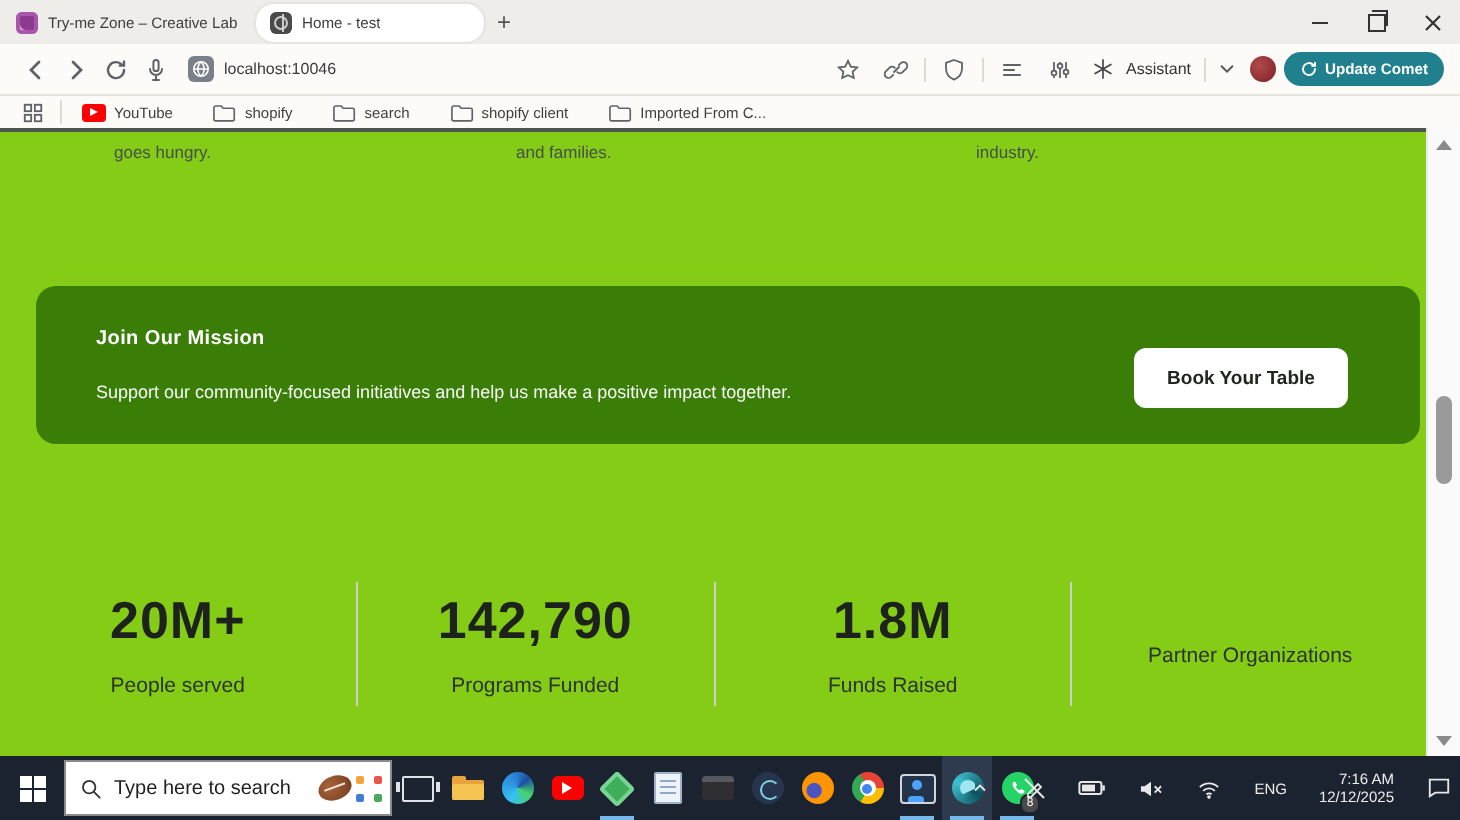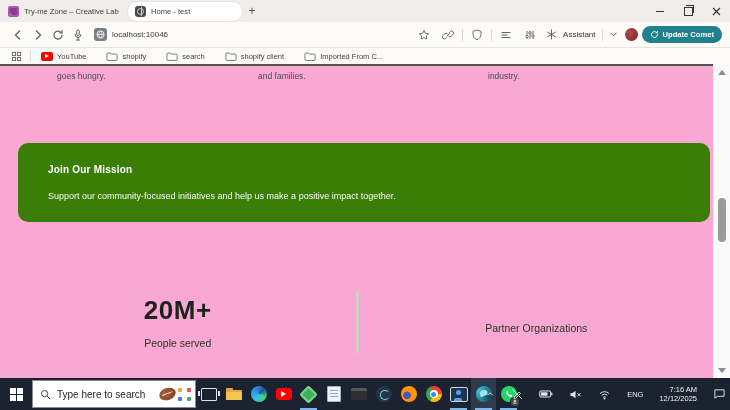--- a/index.html
+++ b/index.html
@@ -35,21 +35,21 @@
   .assistant-label{font-size:8px;color:#333;margin:0 2px 0 1px;}
   .avatar{width:13px;height:13px;border-radius:50%;background:radial-gradient(circle at 35% 35%,#b04a4a,#7e1f27);}
   .update-btn{height:17px;padding:0 8px;border-radius:9px;background:#20808d;color:#fff;display:flex;
     align-items:center;gap:4px;font-size:7.6px;font-weight:bold;}
   
   .bookmarks{position:absolute;top:48px;left:0;width:730px;height:16px;background:#fcfbf8;
     display:flex;align-items:center;}
   .bm-item{display:flex;align-items:center;gap:4px;margin-right:20px;}
   .bm-label{font-size:7.5px;color:#3f3f3f;white-space:nowrap;}
   
-  .page{position:absolute;top:64px;left:0;width:714px;height:314px;background:#f9a8d4;}
+  .page{position:absolute;top:64px;left:0;width:714px;height:314px;background:#84cc16;}
   .page-topline{position:absolute;top:0;left:0;width:714px;height:2px;background:#4d554e;}
   .fragment{position:absolute;top:7px;font-size:8.5px;color:#46504a;}
   .frag-0{left:57px;} .frag-1{left:258px;} .frag-2{left:488px;}
   .banner{position:absolute;left:18px;top:79px;width:692px;height:79px;border-radius:10px;background:#3a7d07;}
   .banner-title{position:absolute;left:30px;top:21px;font-size:10px;font-weight:bold;color:#fff;letter-spacing:.2px;}
   .banner-sub{position:absolute;left:30px;top:48px;font-size:9px;color:rgba(255,255,255,.96);}
   .cta{position:absolute;right:36px;top:31px;width:107px;height:30px;background:#fff;border-radius:6px;
     display:flex;align-items:center;justify-content:center;font-size:9.5px;font-weight:bold;color:#20261f;}
   .stats{position:absolute;left:0;top:216px;width:714px;height:84px;display:flex;align-items:center;justify-content:center;}
   .stat{flex:1;text-align:center;}
@@ -280,29 +280,38 @@
 
   <div class="page">
     <div class="page-topline"></div>
     <span class="fragment frag-0">goes hungry.</span>
     <span class="fragment frag-1">and families.</span>
     <span class="fragment frag-2">industry.</span>
 
     <div class="banner">
       <div class="banner-title">Join Our Mission</div>
       <div class="banner-sub">Support our community-focused initiatives and help us make a positive impact together.</div>
+      <div class="cta">Book Your Table</div>
     </div>
 
     <div class="stats">
       <div class="stat">
         <div class="stat-value">20M+</div>
         <div class="stat-label">People served</div>
       </div>
       <div class="stat-sep"></div>
+      <div class="stat">
+        <div class="stat-value">142,790</div>
+        <div class="stat-label">Programs Funded</div>
+      </div>
       <div class="stat-sep"></div>
+      <div class="stat">
+        <div class="stat-value">1.8M</div>
+        <div class="stat-label">Funds Raised</div>
+      </div>
       <div class="stat-sep"></div>
       <div class="stat">
         <div class="stat-label">Partner Organizations</div>
       </div>
     </div>
   </div>
 
   <div class="scrollbar">
     <div class="sb-arrow sb-up">
         <span class="sb-tri up"></span>

